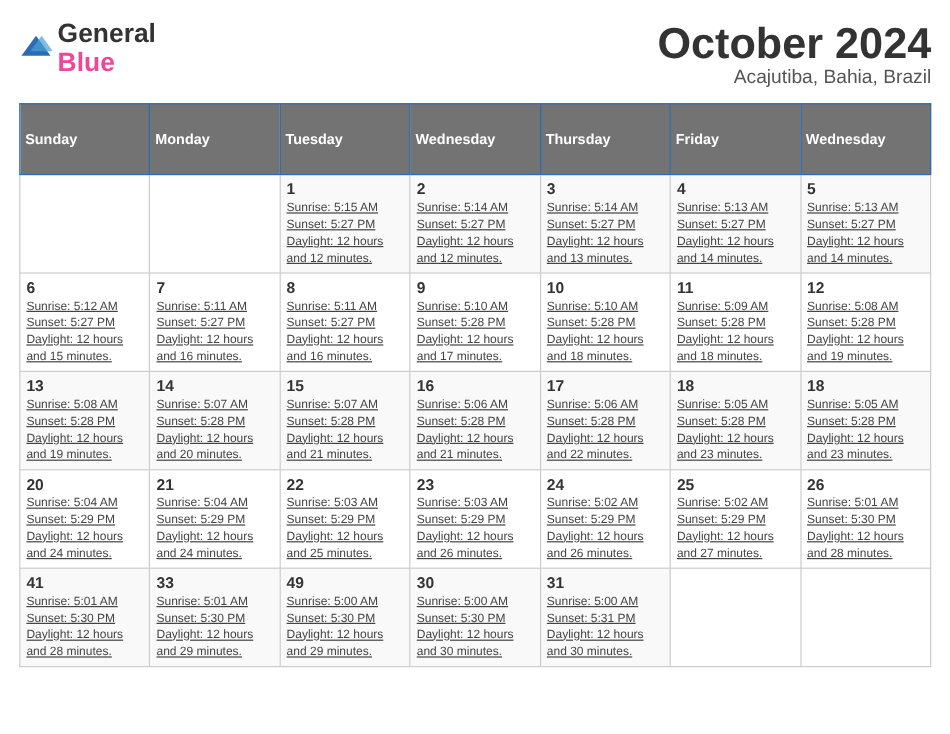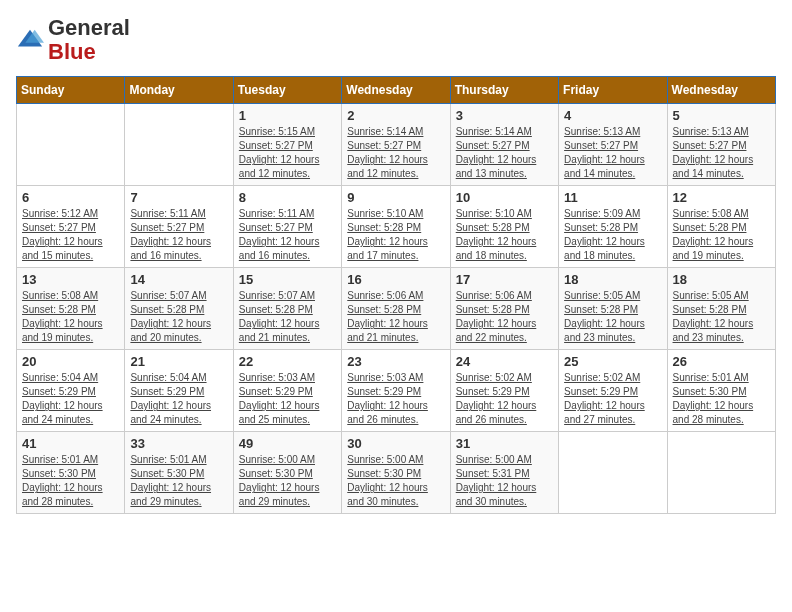--- a/index.html
+++ b/index.html
@@ -20,21 +20,21 @@
       display: flex;
       align-items: center;
       gap: 4px;
     }
     .logo-text {
       font-size: 22px;
       font-weight: bold;
       line-height: 1.1;
     }
     .logo-general { color: #333; }
-    .logo-blue { color: #b91c1c; }
+    .logo-blue { color: #ec4899; }
     .logo-icon {
       width: 28px;
       height: 28px;
     }
     .title-block { text-align: right; }
     .calendar-title {
       font-size: 36px;
       font-weight: bold;
       color: #333;
       line-height: 1.1;
@@ -42,23 +42,23 @@
     .calendar-subtitle {
       font-size: 16px;
       color: #555;
     }
     table {
       width: 100%;
       border-collapse: collapse;
       font-size: 11px;
     }
     thead tr th {
-      background: #a16207;
+      background: #737373;
       color: #fff;
-      padding: 6px 4px;
+      padding: 22px 4px;
       text-align: left;
       font-size: 12px;
       font-weight: bold;
       border: 1px solid #2a6db5;
     }
     tbody tr td {
       border: 1px solid #ccc;
       vertical-align: top;
       padding: 4px 5px;
       width: calc(100% / 7);
@@ -92,20 +92,24 @@
   <div class="logo">
     <svg class="logo-icon" viewBox="0 0 30 30">
       <polygon points="15,4 28,22 2,22" fill="#2a6db5"></polygon>
       <polygon points="20,4 30,18 10,18" fill="#4a9fd5" opacity="0.7"></polygon>
     </svg>
     <div class="logo-text">
       <span class="logo-general">General</span><br>
       <span class="logo-blue">Blue</span>
     </div>
   </div>
+  <div class="title-block">
+    <div class="calendar-title">October 2024</div>
+    <div class="calendar-subtitle">Acajutiba, Bahia, Brazil</div>
+  </div>
 </div>
 
 <table>
   <thead>
     <tr>
     <th>Sunday</th>
         <th>Monday</th>
         <th>Tuesday</th>
         <th>Wednesday</th>
         <th>Thursday</th>

